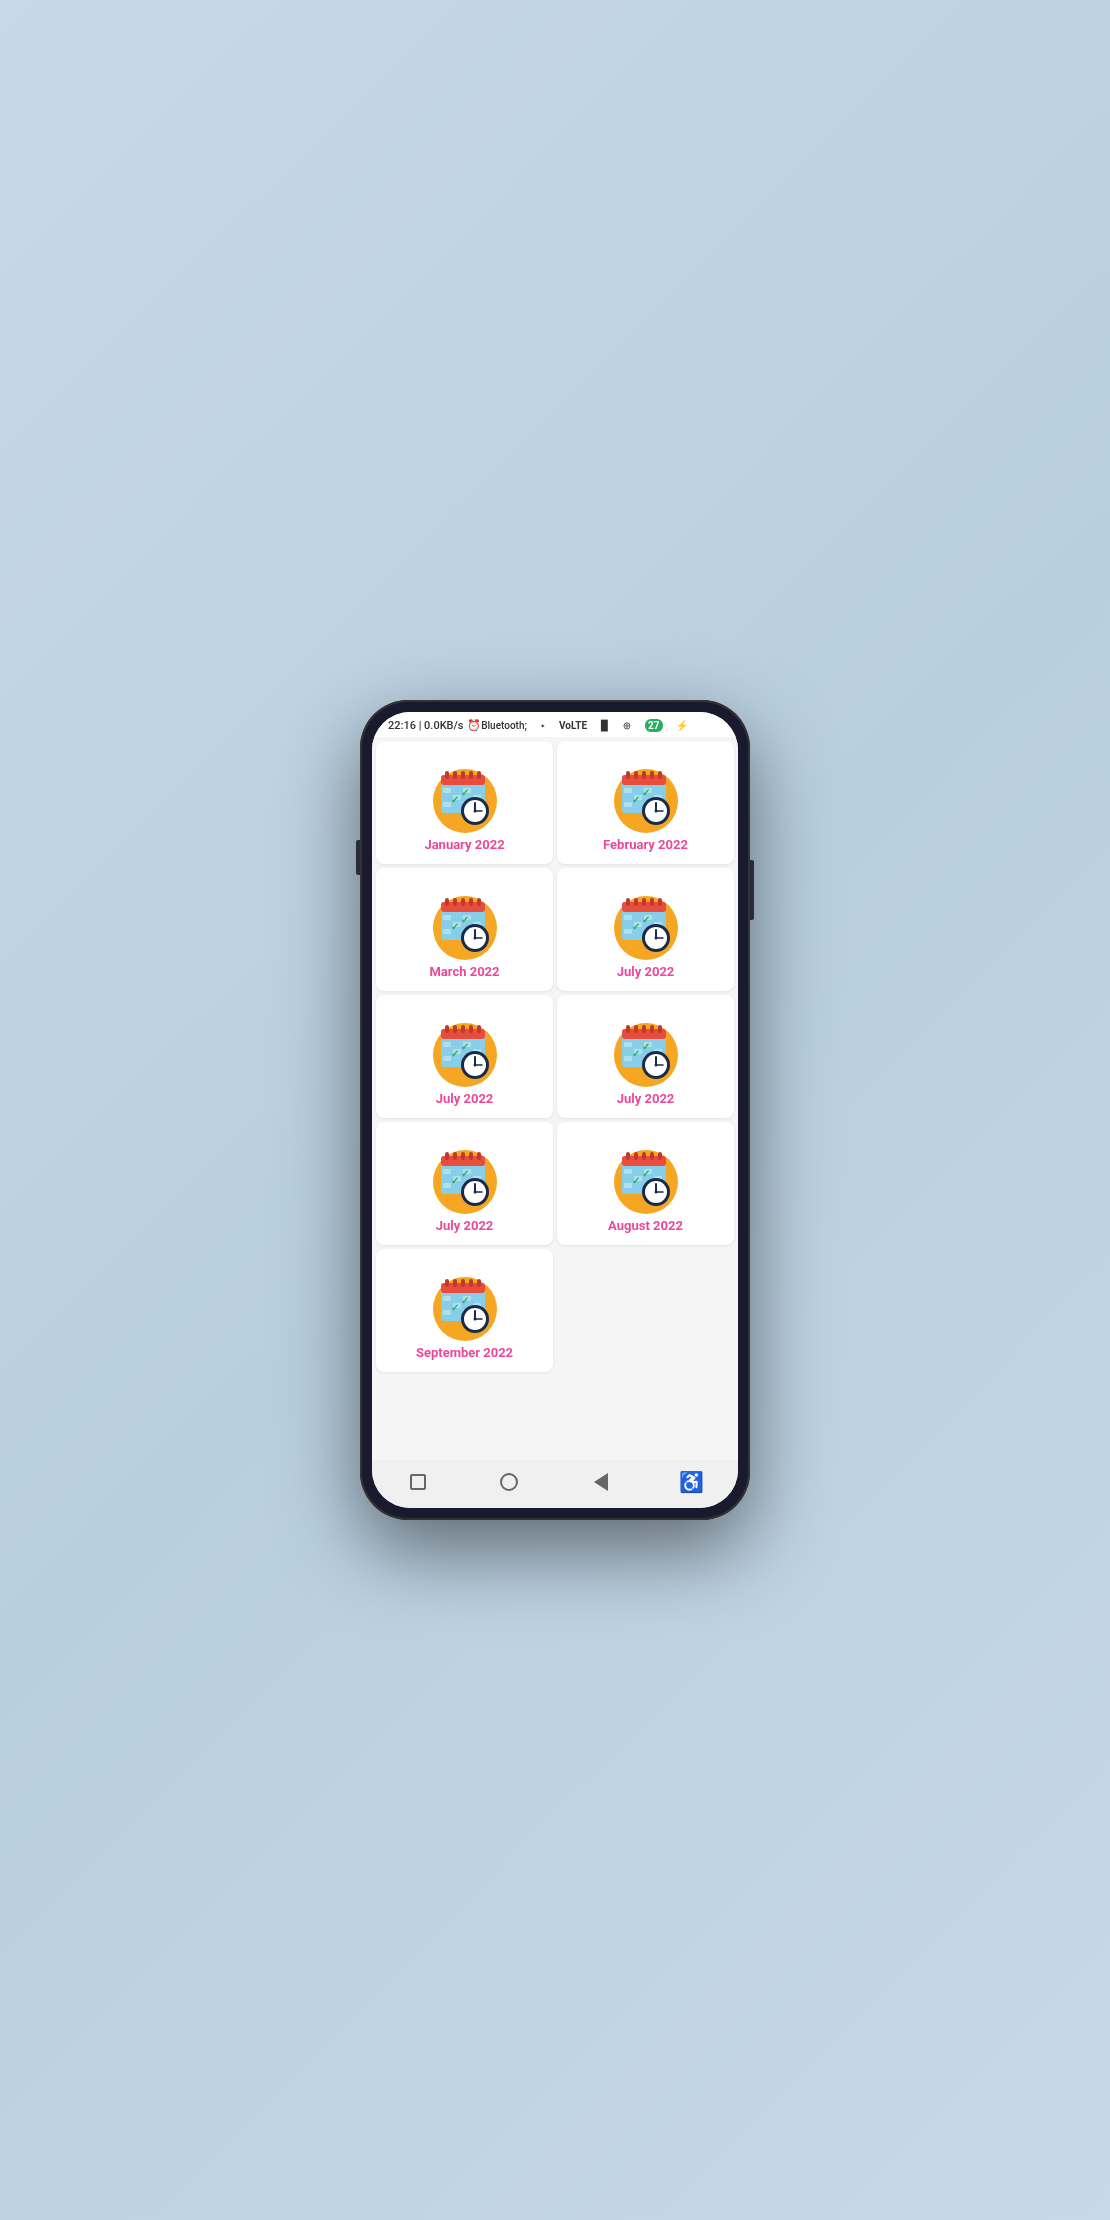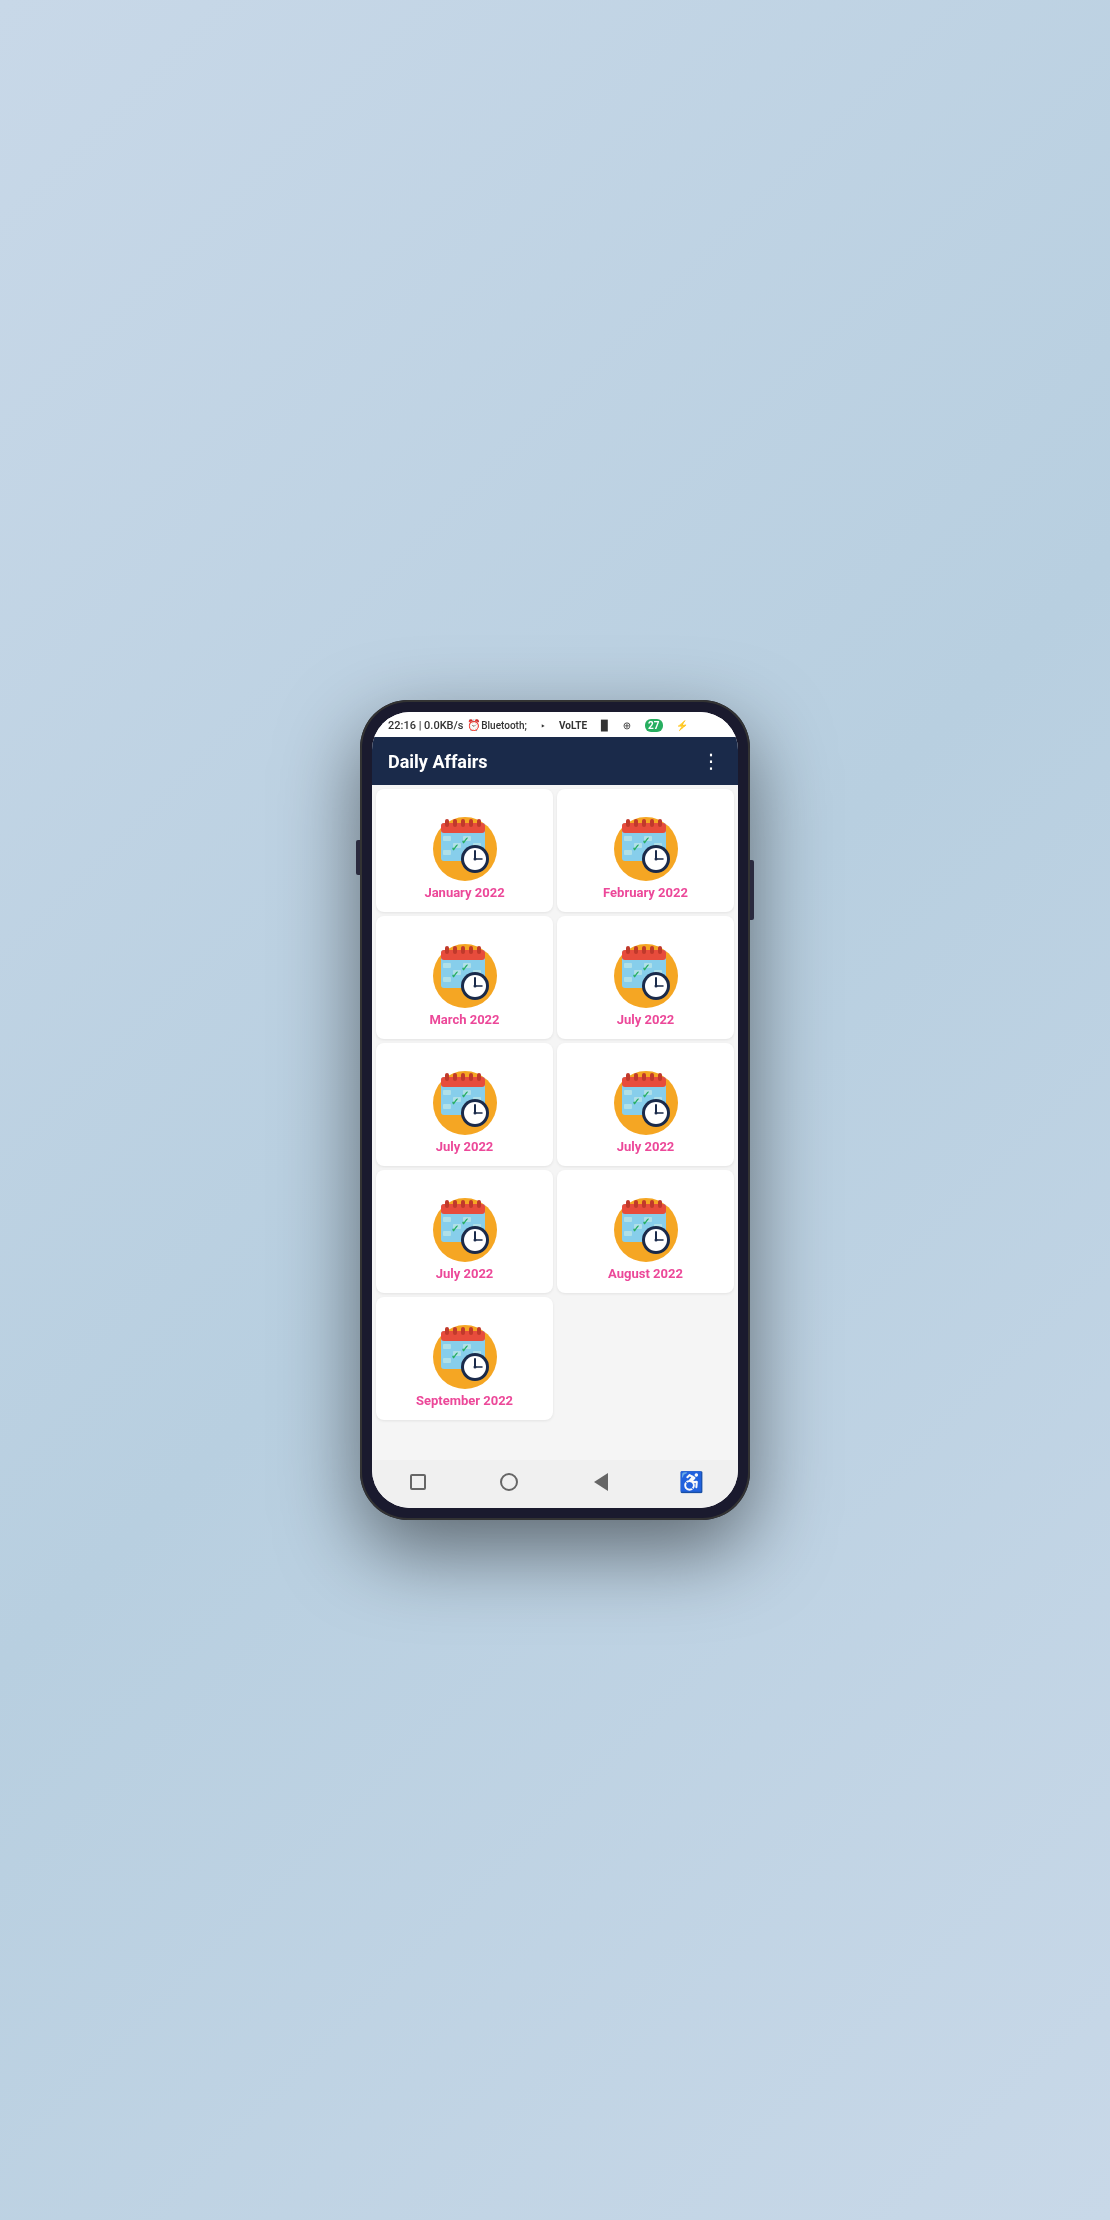--- a/index.html
+++ b/index.html
@@ -188,24 +188,20 @@
         <span style="font-size:10px; font-weight:bold;">Vo<br style="display:none">LTE</span>
         <span>▉</span>
         <span>⊕</span>
         <span class="battery-icon">
           <span>27</span>
         </span>
         <span>⚡</span>
       </div>
     </div>
 
-    <div class="app-bar">
-      <span class="app-title">Daily Affairs</span>
-      <span class="menu-dots">⋮</span>
-    </div>
 
     <div class="content">
       <div class="grid" id="months-grid">
       <div class="month-card">
             <svg class="cal-svg" viewBox="0 0 80 80">
               <circle cx="40" cy="44" r="32" fill="#F5A623"></circle>
               <rect x="16" y="18" width="44" height="38" rx="3" fill="#87CEEB"></rect>
               <rect x="16" y="18" width="44" height="10" rx="3" fill="#E74C3C"></rect>
               <rect x="20" y="14" width="4" height="8" rx="2" fill="#C0392B"></rect>
               <rect x="28" y="14" width="4" height="8" rx="2" fill="#C0392B"></rect>

